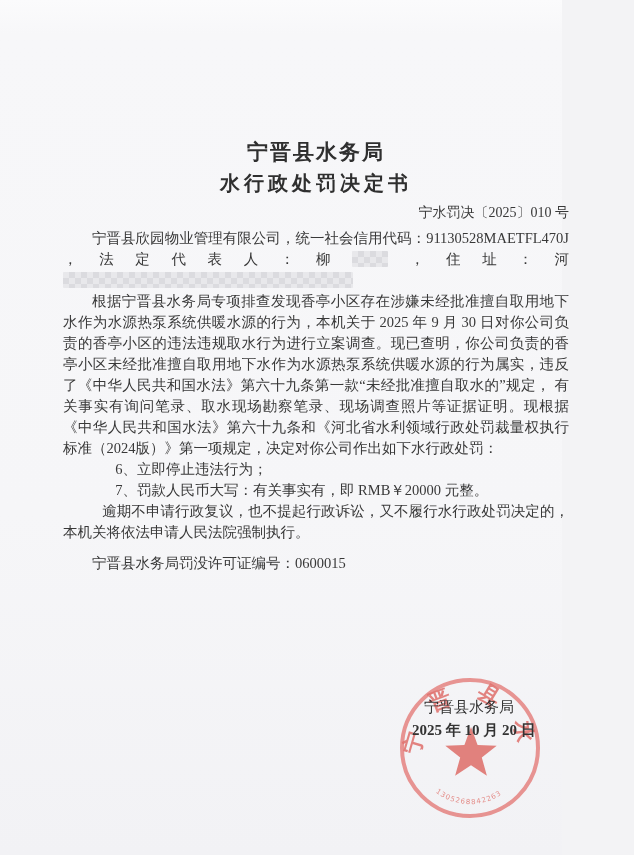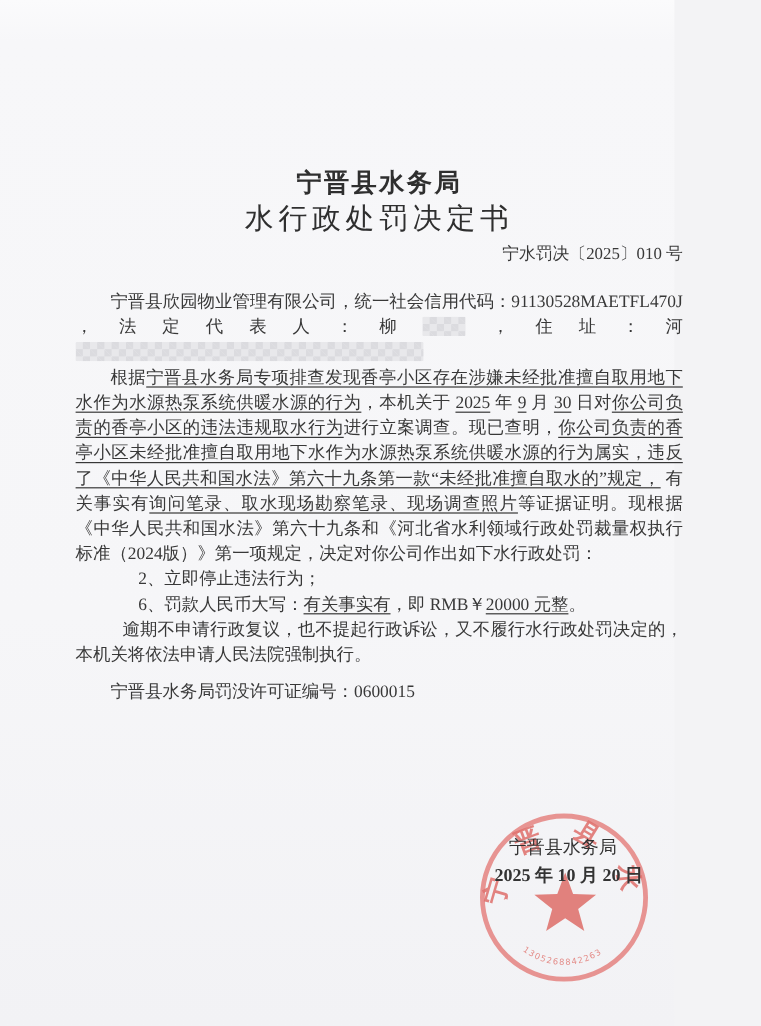--- a/index.html
+++ b/index.html
@@ -16,30 +16,29 @@
   .content{
     position:absolute;left:63px;top:138px;width:506px;
     font-size:14.5px;line-height:21px;
     text-align:justify;
   }
   .t1{
     margin:0;font-size:21px;line-height:28px;font-weight:bold;
     text-align:center;letter-spacing:2px;color:#2f2f2f;
   }
   .t2{
-    margin:2px 0 0 0;font-size:24px;line-height:30px;font-weight:normal;
+    margin:2px 0 0 0;font-size:20px;line-height:30px;font-weight:bold;
     text-align:center;letter-spacing:4px;color:#2f2f2f;
   }
   .docnum{
     text-align:right;font-size:14px;line-height:22px;margin-top:4px;
   }
-  #body-paragraphs{margin-top:18px;}
+  #body-paragraphs{margin-top:4px;}
   #body-paragraphs p{margin:0;}
   span.u{
-    text-decoration:underline;
     text-underline-offset:3px;
     text-decoration-thickness:1px;
   }
   .redact{
     display:inline-block;height:16px;vertical-align:-3px;
     background-color:#e8e8eb;
     background-image:
       linear-gradient(45deg,#dbdbdf 25%,transparent 25%,transparent 75%,#dbdbdf 75%),
       linear-gradient(45deg,#dbdbdf 25%,transparent 25%,transparent 75%,#dbdbdf 75%);
     background-position:0 0,6px 6px;
@@ -70,22 +69,22 @@
 <body>
 
 <div class="page">
   <div class="content">
     <h1 class="t1">宁晋县水务局</h1>
     <h1 class="t2">水行政处罚决定书</h1>
     <div class="docnum">宁水罚决〔2025〕010 号</div>
     <div id="body-paragraphs">
         <p style="text-indent: 2em;"><span>宁晋县欣园物业管理有限公司，统一社会信用代码：91130528MAETFL470J ，法定代表人：柳</span><span class="redact" style="width: 36px;"></span><span>，住址：河</span><span class="redact" style="width: 290px;"></span></p>
         <p style="text-indent: 2em;"><span>根据</span><span class="u">宁晋县水务局专项排查发现香亭小区存在涉嫌未经批准擅自取用地下水作为水源热泵系统供暖水源的行为</span><span>，本机关于 </span><span class="u">2025</span><span> 年 </span><span class="u">9</span><span> 月 </span><span class="u">30</span><span> 日对</span><span class="u">你公司负责的香亭小区的违法违规取水行为</span><span>进行立案调查。现已查明，</span><span class="u">你公司负责的香亭小区未经批准擅自取用地下水作为水源热泵系统供暖水源的行为属实，违反了《中华人民共和国水法》第六十九条第一款“未经批准擅自取水的”规定，</span><span> 有关事实有</span><span class="u">询问笔录、取水现场勘察笔录、现场调查照片</span><span>等证据证明。现根据《中华人民共和国水法》第六十九条和《河北省水利领域行政处罚裁量权执行标准（2024版）》第一项规定，决定对你公司作出如下水行政处罚：</span></p>
-        <p style="text-indent: 3.6em;"><span>2、立即停止违法行为；</span></p>
-        <p style="text-indent: 3.6em;"><span>6、罚款人民币大写：</span><span class="u">有关事实有</span><span>，即 RMB￥</span><span class="u">20000 元整</span><span>。</span></p>
+        <p style="text-indent: 3.6em;"><span>6、立即停止违法行为；</span></p>
+        <p style="text-indent: 3.6em;"><span>7、罚款人民币大写：</span><span class="u">有关事实有</span><span>，即 RMB￥</span><span class="u">20000 元整</span><span>。</span></p>
         <p style="text-indent: 2.7em;"><span>逾期不申请行政复议，也不提起行政诉讼，又不履行水行政处罚决定的，本机关将依法申请人民法院强制执行。</span></p>
       </div>
     <p class="permit">宁晋县水务局罚没许可证编号：0600015</p>
   </div>
 
   <div class="sig-org">宁晋县水务局</div>
   <div class="sig-date">2025 年 10 月 20 日</div>
 
   <svg class="seal" viewBox="-74 -74 148 148" xmlns="http://www.w3.org/2000/svg">
     <defs>

